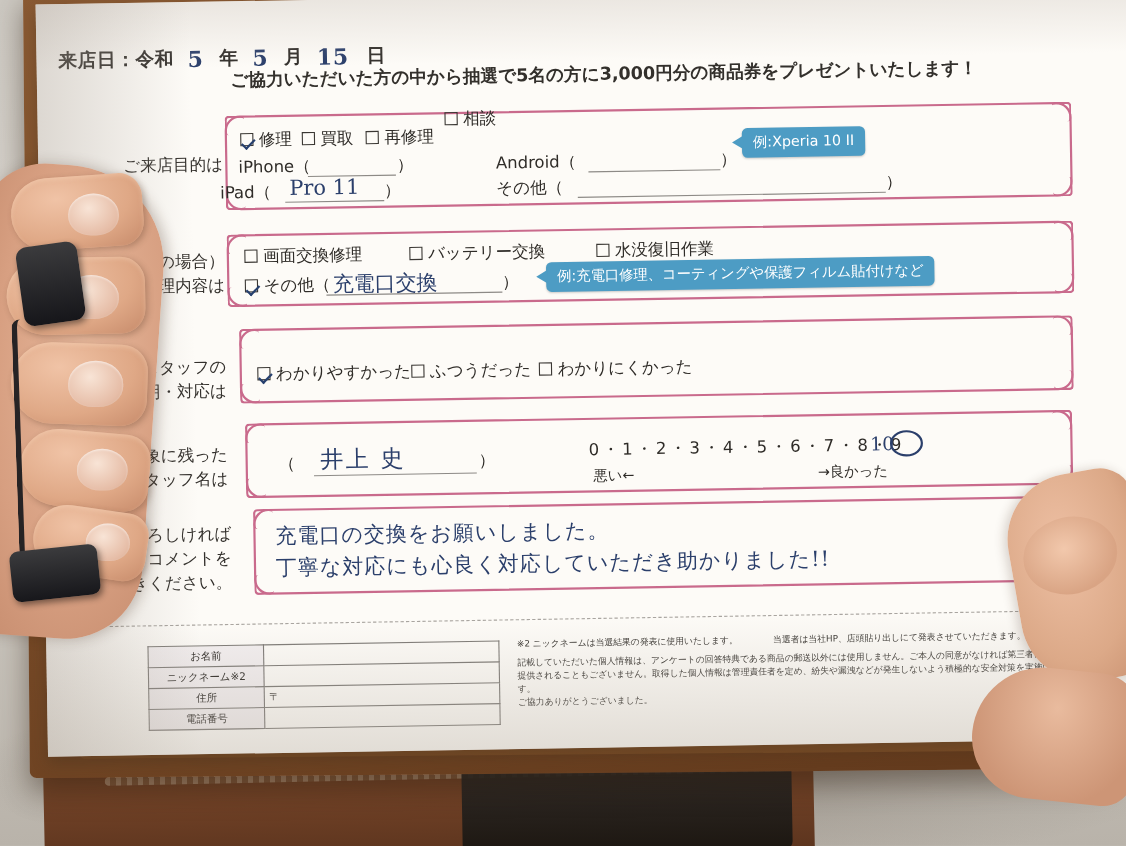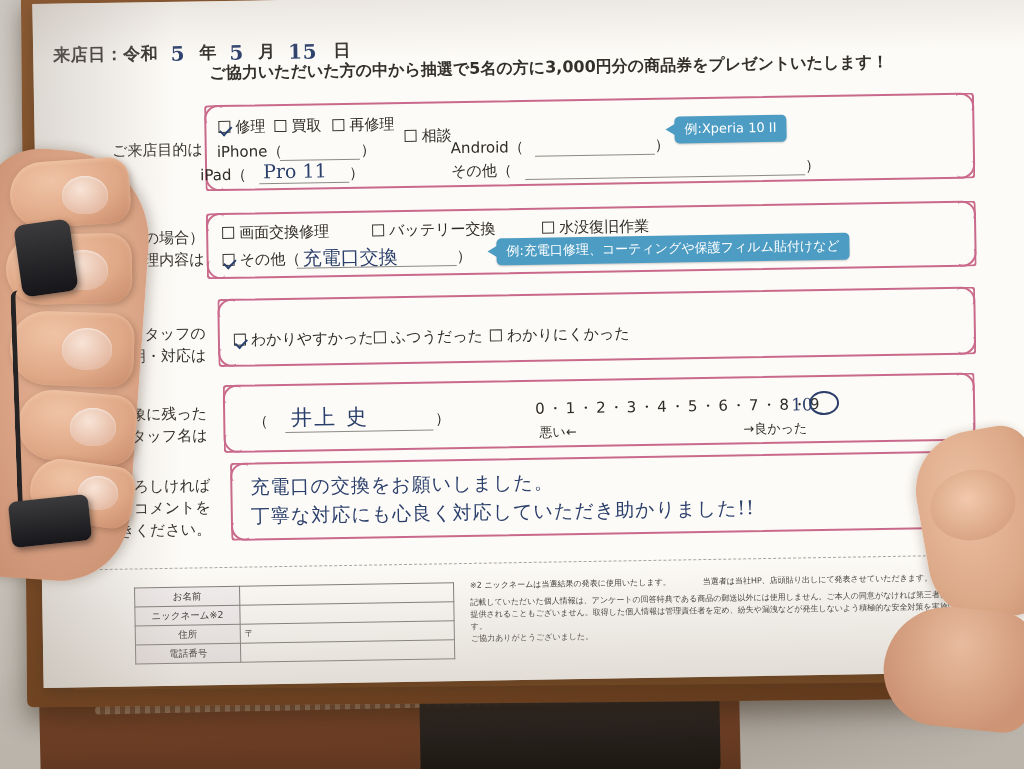--- a/index.html
+++ b/index.html
@@ -387,21 +387,21 @@
 
       <div class="opt jp" style="left:184px; top:117px;">
         <span class="cb checked"></span><span>修理</span>
       </div>
       <div class="opt jp" style="left:240px; top:117px;">
         <span class="cb"></span><span>買取</span>
       </div>
       <div class="opt jp" style="left:298px; top:117px;">
         <span class="cb"></span><span>再修理</span>
       </div>
-      <div class="opt jp" style="left:370px; top:129px;">
+      <div class="opt jp" style="left:370px; top:101px;">
         <span class="cb"></span><span>相談</span>
       </div>
 
       <div class="field jp" style="left:182px; top:142px;">iPhone（</div>
       <div class="ul" style="left:245px; top:160px; width:80px;"></div>
       <div class="field jp" style="left:326px; top:142px;">）</div>
 
       <div class="field jp" style="left:416px; top:142px;">Android（</div>
       <div class="ul" style="left:500px; top:160px; width:120px;"></div>
       <div class="field jp" style="left:620px; top:142px;">）</div>

